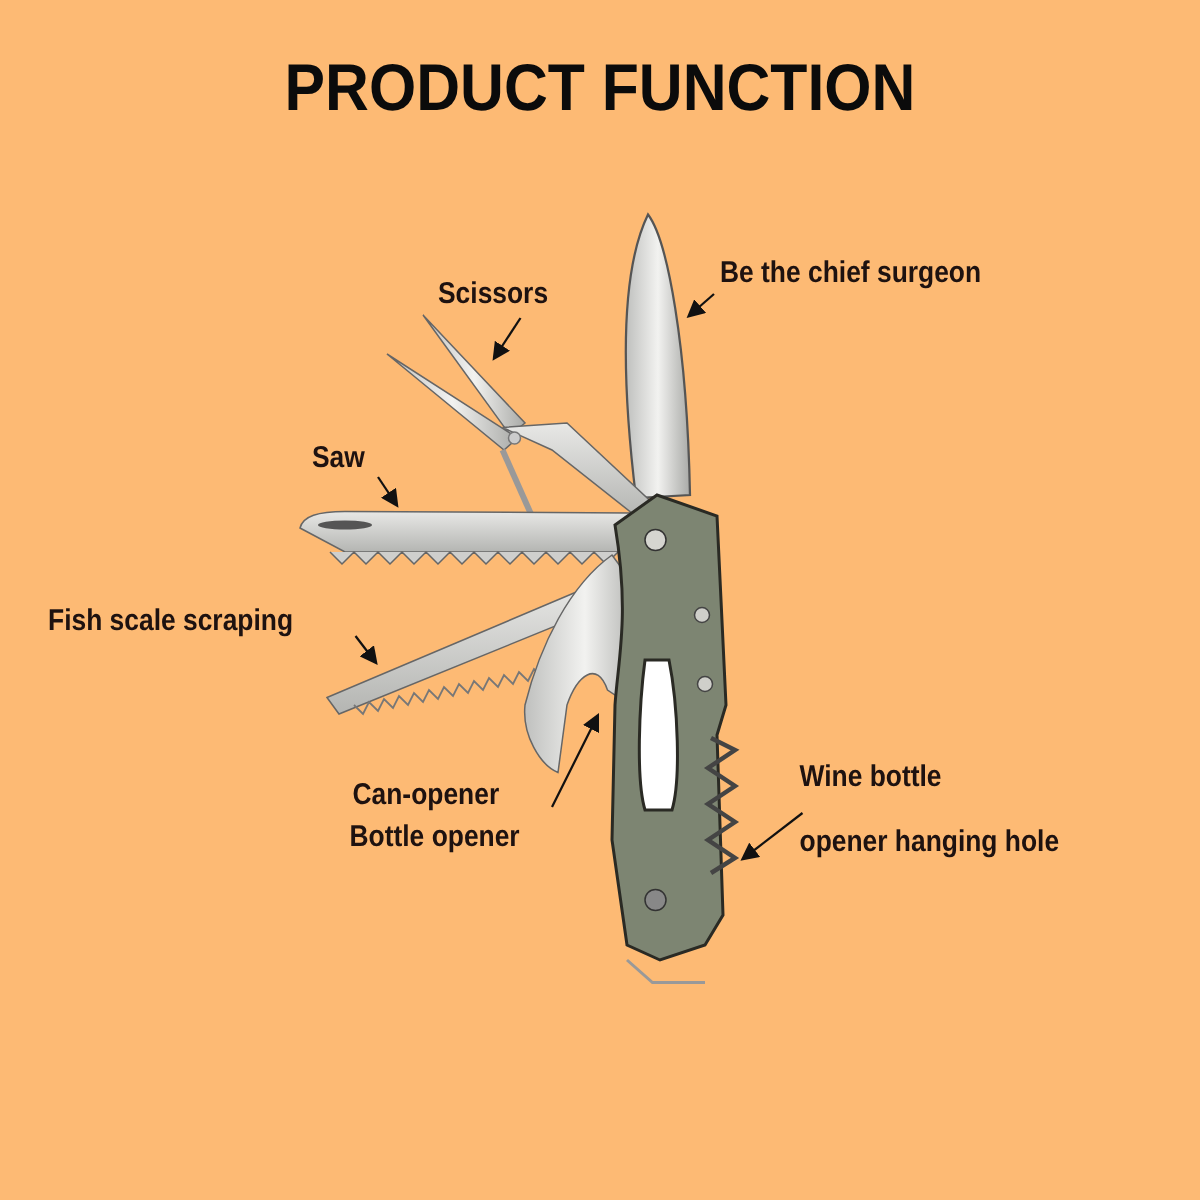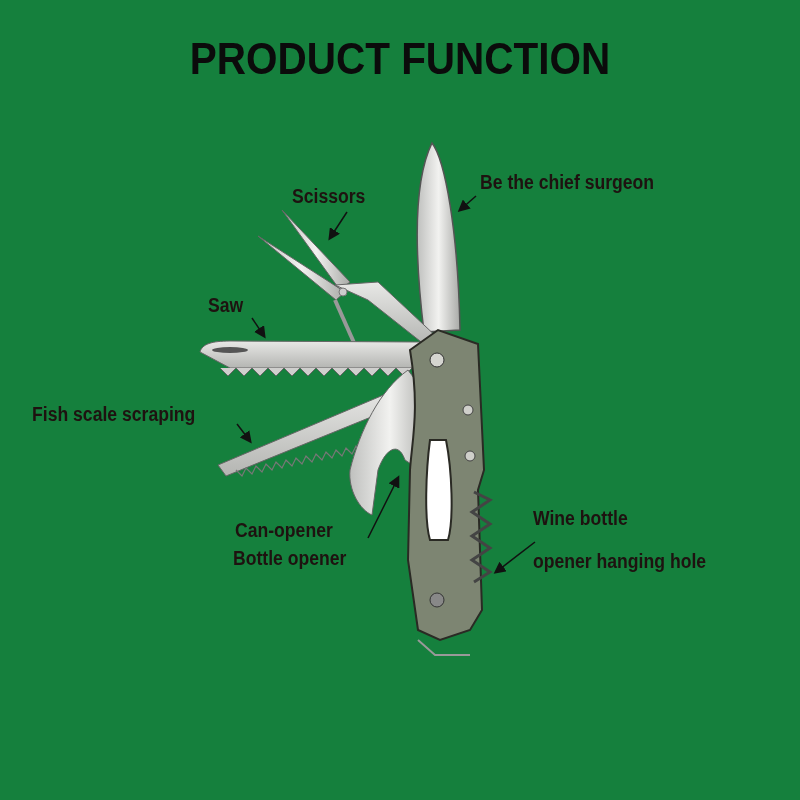--- a/index.html
+++ b/index.html
@@ -1,16 +1,16 @@
 <!DOCTYPE html>
 <html><head>
 <meta charset="utf-8">
 <style>
   html, body { margin:0; padding:0; background:#ffffff; }
-  #stage { position:relative; width:800px; height:800px; overflow:hidden; background:#15803d; }
+  #stage { position:relative; width:800px; height:800px; overflow:hidden; background:#fdba74; }
   .title { position:absolute; left:0; top:34px; width:800px; text-align:center;
     font-family:"Liberation Sans", sans-serif; font-weight:bold; font-size:44px;
     letter-spacing:0px; color:#0b0b0b; transform:scaleX(0.92); }
   .lbl { position:absolute; font-family:"Liberation Sans", sans-serif; font-weight:bold;
     font-size:20px; color:#1e1210; white-space:nowrap; transform-origin:left top; transform:scaleX(0.88); }
   svg.art { position:absolute; left:0; top:0; }
 </style>
 </head>
 <body>
 

